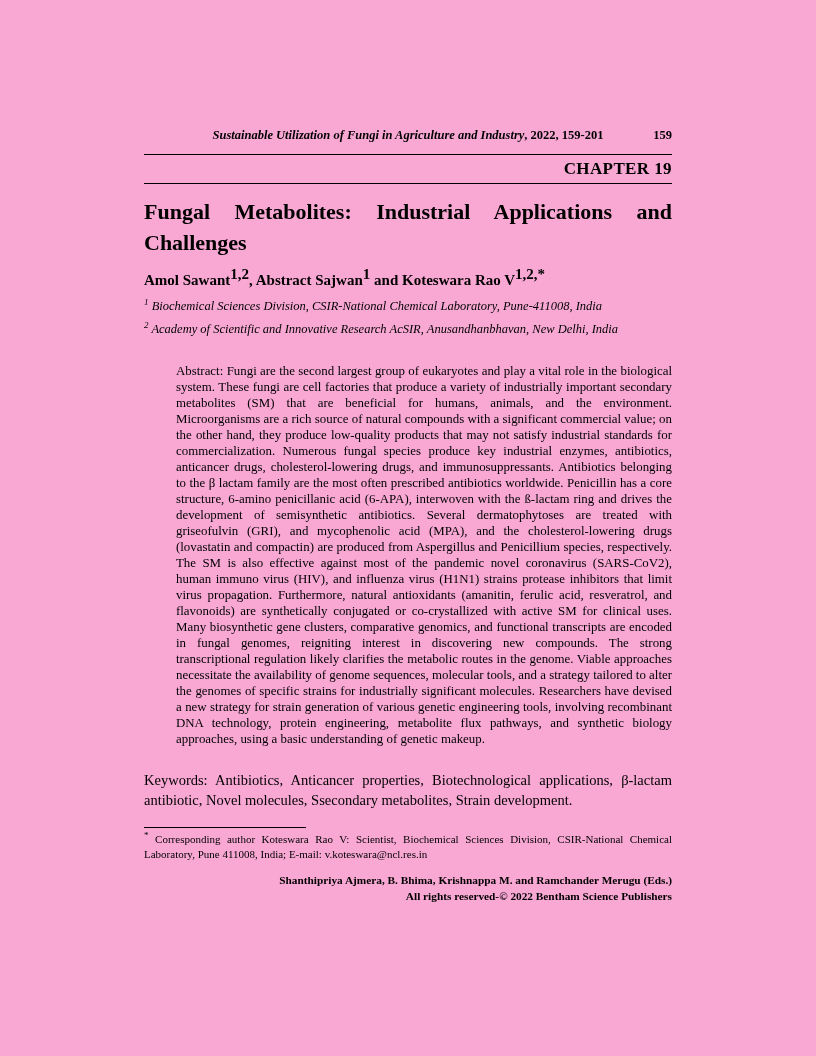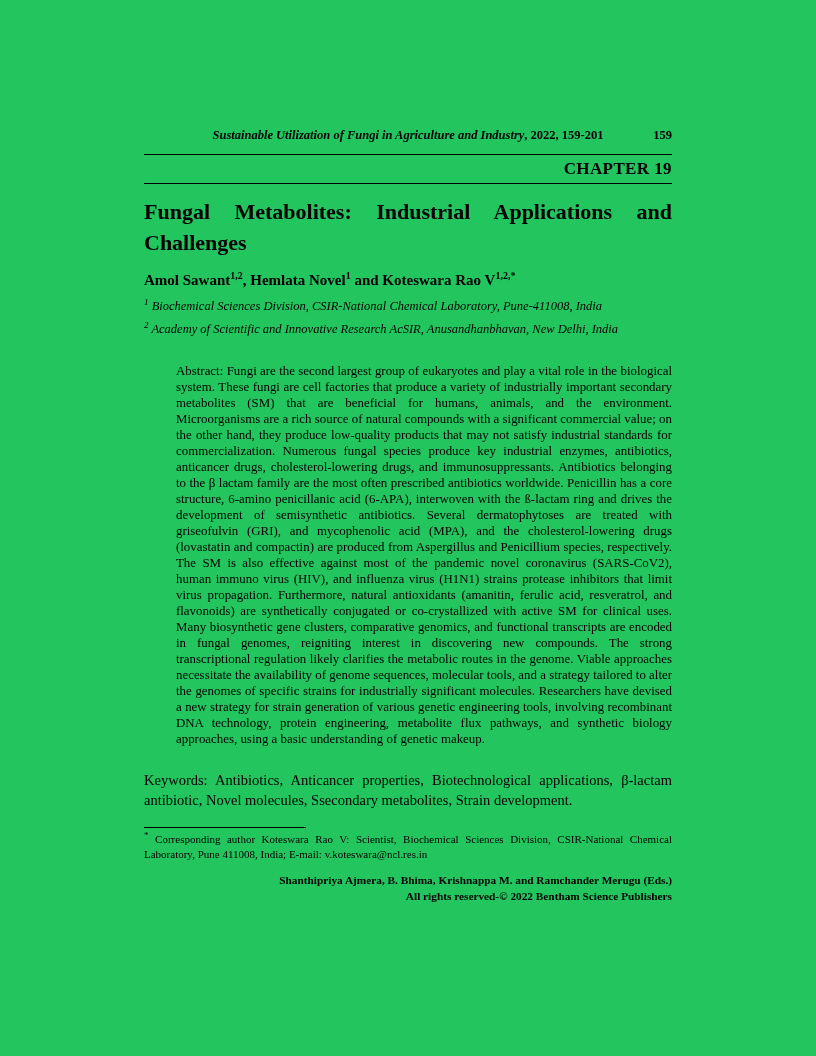--- a/index.html
+++ b/index.html
@@ -1,32 +1,32 @@
 <!DOCTYPE html>
 <html><head>
 <meta charset="utf-8">
 <style>
   html,body{margin:0;padding:0;background:#ffffff;}
-  .page{width:816px;height:1056px;margin:0 auto;background:#22c55e;box-sizing:border-box;
+  .page{width:816px;height:1056px;margin:0 auto;background:#f9a8d4;box-sizing:border-box;
     padding:128px 144px 0 144px;font-family:"Liberation Serif",serif;color:#000;position:relative;overflow:hidden;}
 
   .running-header{position:relative;font-size:12.5px;font-weight:bold;text-align:center;margin-bottom:11px;white-space:nowrap;}
   .rh-title{font-style:italic;}
   .rh-page{position:absolute;right:0;top:0;font-style:normal;}
 
   .rule{border-top:1.5px solid #000;height:0;}
   .rule.thin{border-top-width:1px;}
 
   .chapter-row{text-align:right;font-weight:bold;font-size:17px;padding:4px 0;letter-spacing:.4px;}
 
   .title{font-size:22px;font-weight:bold;line-height:31px;margin:12px 0 14px 0;text-align:justify;}
 
   .authors{font-size:15px;font-weight:bold;margin:0 0 10px 0;}
   sup{line-height:0;}
-  .authors sup{font-size:10px;}
+  .authors sup{font-size:15px;}
   .affil{font-size:12.5px;font-style:italic;margin:0 0 8px 0;}
   .affil sup{font-size:9px;}
 
   .abstract{margin:26px 0 0 32px;font-size:12.9px;line-height:16px;text-align:justify;}
   .b{font-weight:normal;}
   .i{}
 
   .keywords{font-size:14.5px;line-height:20px;text-align:justify;margin:23px 0 0 0;}
 
   .fn-rule{border-top:1px solid #000;width:162px;height:0;margin-top:17px;}
@@ -45,21 +45,21 @@
   </div>
 
   <div class="rule"></div>
 
   <div class="chapter-row">CHAPTER 19</div>
 
   <div class="rule thin"></div>
 
   <div class="title">Fungal Metabolites: Industrial Applications and Challenges</div>
 
-  <div class="authors"><span>Amol Sawant</span><sup>1,2</sup><span>, </span><span>Hemlata Novel</span><sup>1</sup><span> and </span><span>Koteswara Rao V</span><sup>1,2,*</sup></div>
+  <div class="authors"><span>Amol Sawant</span><sup>1,2</sup><span>, </span><span>Abstract Sajwan</span><sup>1</sup><span> and </span><span>Koteswara Rao V</span><sup>1,2,*</sup></div>
 
   <div class="affil"><sup>1</sup><span> Biochemical Sciences Division, CSIR-National Chemical Laboratory, Pune-411008, India</span></div>
   <div class="affil"><sup>2</sup><span> Academy of Scientific and Innovative Research AcSIR, Anusandhanbhavan, New Delhi, India</span></div>
 
   <p class="abstract"><span class="b">Abstract:</span><span> Fungi are the second largest group of eukaryotes and play a vital role in the biological system. These fungi are cell factories that produce a variety of industrially important secondary metabolites (SM) that are beneficial for humans, animals, and the environment. Microorganisms are a rich source of natural compounds with a significant commercial value; on the other hand, they produce low-quality products that may not satisfy industrial standards for commercialization. Numerous fungal species produce key industrial enzymes, antibiotics, anticancer drugs, cholesterol-lowering drugs, and immunosuppressants. Antibiotics belonging to the β lactam family are the most often prescribed antibiotics worldwide. Penicillin has a core structure, 6-amino penicillanic acid (6-APA), interwoven with the ß-lactam ring and drives the development of semisynthetic antibiotics. Several dermatophytoses are treated with griseofulvin (GRI), and mycophenolic acid (MPA), and the cholesterol-lowering drugs (lovastatin and compactin) are produced from </span><span class="i">Aspergillus</span><span> and </span><span class="i">Penicillium</span><span> species, respectively. The SM is also effective against most of the pandemic novel coronavirus (SARS-CoV2), human immuno virus (HIV), and influenza virus (H1N1) strains protease inhibitors that limit virus propagation. Furthermore, natural antioxidants (amanitin, ferulic acid, resveratrol, and flavonoids) are synthetically conjugated or co-crystallized with active SM for clinical uses. Many biosynthetic gene clusters, comparative genomics, and functional transcripts are encoded in fungal genomes, reigniting interest in discovering new compounds. The strong transcriptional regulation likely clarifies the metabolic routes in the genome. Viable approaches necessitate the availability of genome sequences, molecular tools, and a strategy tailored to alter the genomes of specific strains for industrially significant molecules. Researchers have devised a new strategy for strain generation of various genetic engineering tools, involving recombinant DNA technology, protein engineering, metabolite flux pathways, and synthetic biology approaches, using a basic understanding of genetic makeup.</span></p>
 
   <p class="keywords"><span class="b">Keywords:</span><span> Antibiotics, Anticancer properties, Biotechnological applications, β-lactam antibiotic, Novel molecules, Ssecondary metabolites, Strain development.</span></p>
 
   <div class="fn-rule"></div>
 

